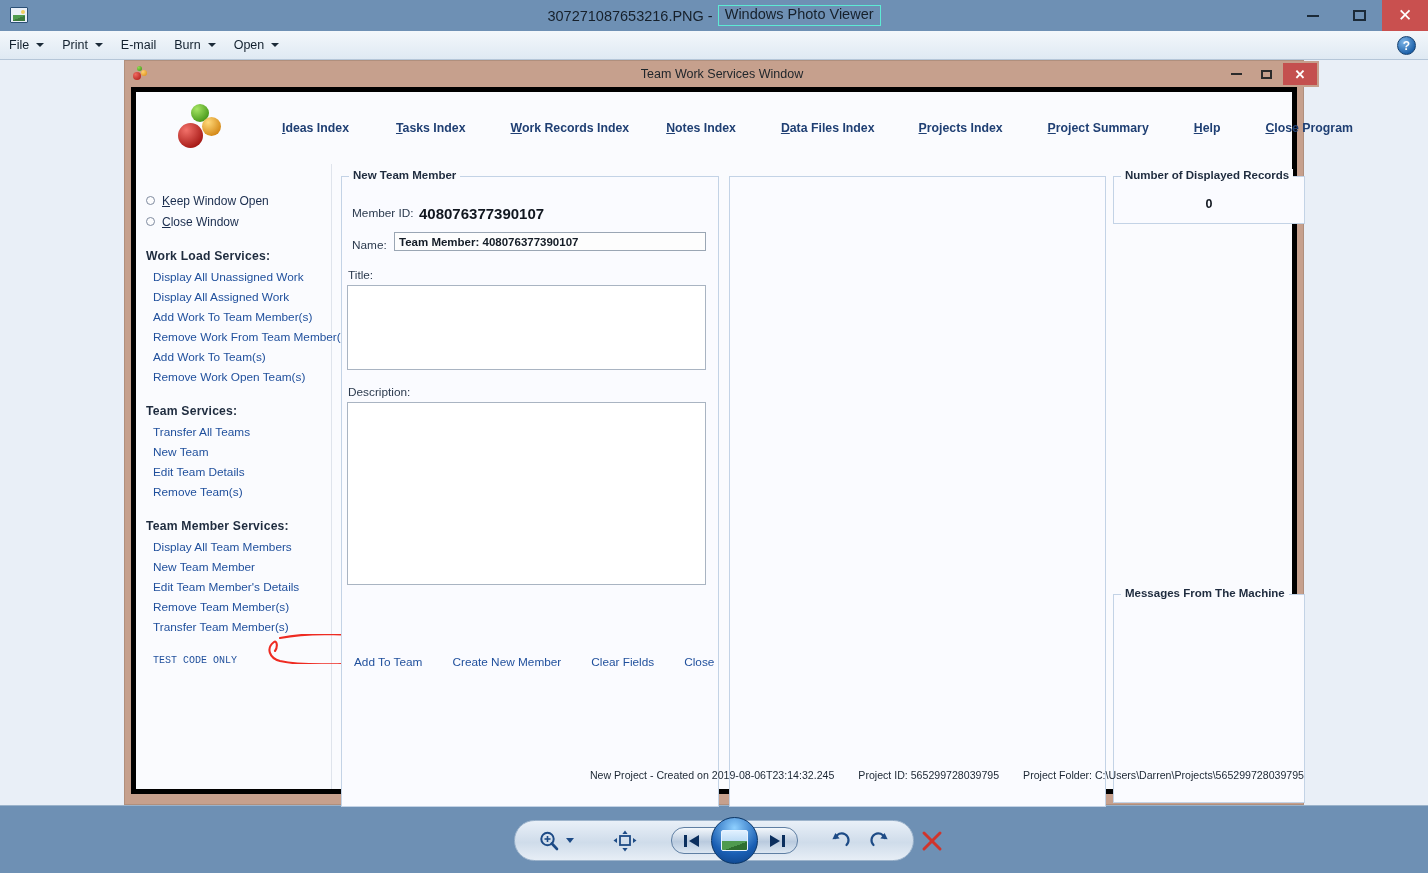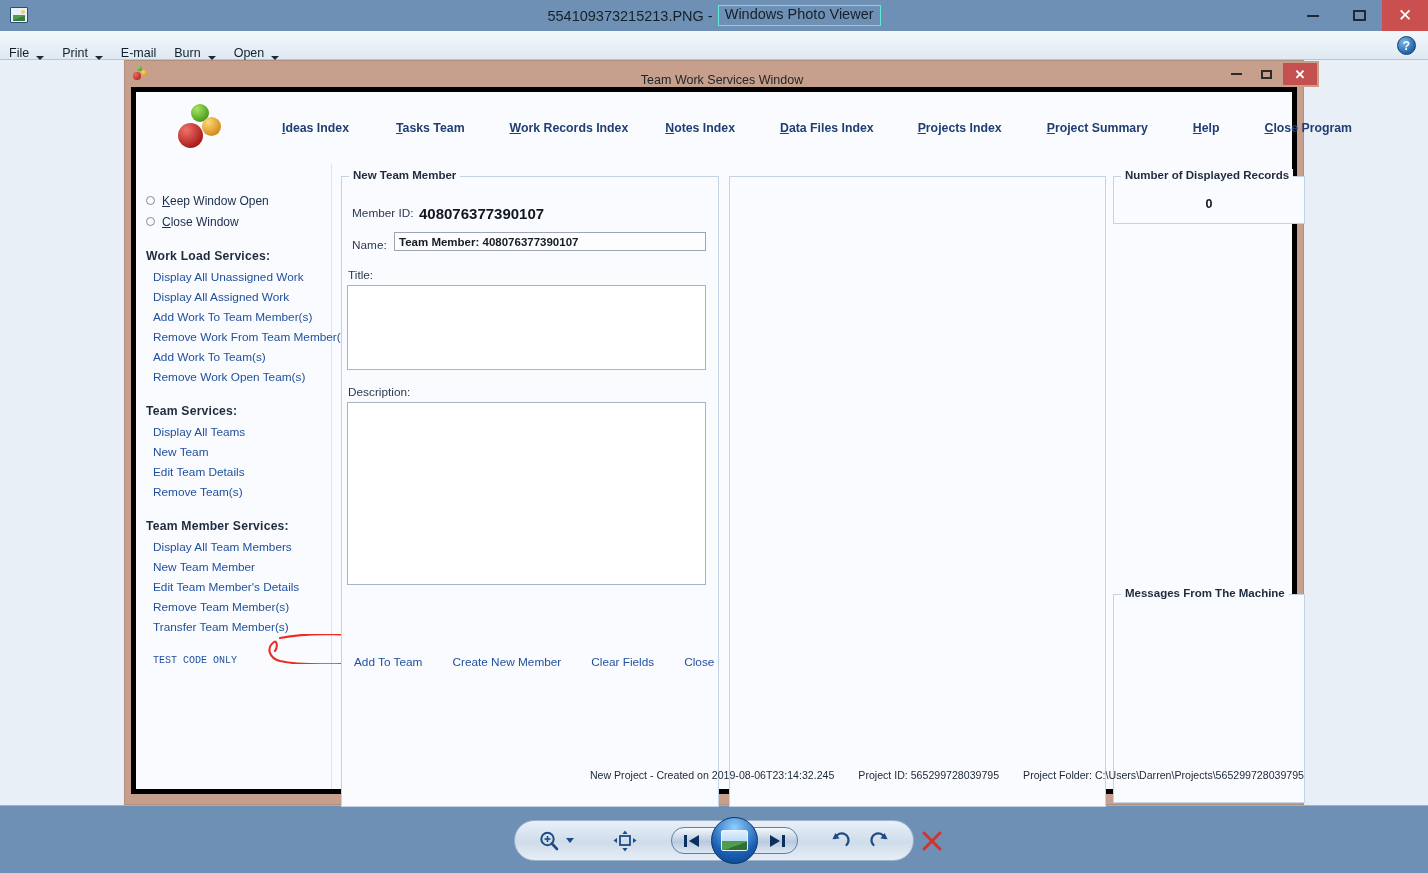--- a/index.html
+++ b/index.html
@@ -62,21 +62,21 @@
   #close-glyph { color: #ffffff; font-size: 17px; line-height: 1; }
 
   
   #viewer-menubar {
     position: absolute; left: 0; top: 31px; width: 1428px; height: 29px;
     background: linear-gradient(#f3f7fb, #dfe9f3);
     border-bottom: 1px solid #b5c6d8;
     display: flex; align-items: center;
   }
   .menu-item {
-    display: flex; align-items: flex-end; height: 29px;
+    display: flex; align-items: center; height: 29px;
     padding: 0 9px; font-size: 12.5px; color: #12202e; cursor: default;
   }
   .menu-caret {
     margin-left: 7px; width: 0; height: 0;
     border-left: 4px solid transparent; border-right: 4px solid transparent;
     border-top: 4px solid #1b2a38;
   }
   #help-button {
     position: absolute; right: 12px; top: 5px;
     width: 19px; height: 19px; border-radius: 50%;
@@ -96,21 +96,21 @@
   
   #app-window {
     position: absolute; left: 124px; top: 60px;
     width: 1180px; height: 745px;
     background: #c6a08d;
     border: 1px solid #b08f7d;
   }
   #app-titlebar {
     position: absolute; left: 0; top: 0; width: 1194px; height: 26px;
     background: #c6a08d;
-    display: flex; align-items: flex-end; justify-content: center;
+    display: flex; align-items: center; justify-content: center;
   }
   #app-titlebar-text { font-size: 12.5px; color: #20262b; }
   #app-titlebar-icon {
     position: absolute; left: 7px; top: 5px; width: 16px; height: 16px;
   }
   .tb-dot { position: absolute; border-radius: 50%; }
   #tb-dot-green  { left: 5px; top: 0px;  width: 5px; height: 5px;
                    background: radial-gradient(circle at 32% 30%, #8fdc50, #3e8c17); }
   #tb-dot-orange { left: 9px; top: 4px;  width: 6px; height: 6px;
                    background: radial-gradient(circle at 32% 30%, #ffd070, #d88a12); }
@@ -306,21 +306,21 @@
   #tool-delete { margin-left: 14px; }
 </style>
 </head>
 <body>
 
 <div id="viewer-window">
 
   <div id="viewer-titlebar">
     <div id="viewer-app-icon"></div>
     <div id="viewer-title-wrap">
-      <span id="viewer-title-doc">554109373215213.PNG</span>
+      <span id="viewer-title-doc">307271087653216.PNG</span>
       <span id="viewer-title-sep">-</span>
       <span id="viewer-title-app">Windows Photo Viewer</span>
     </div>
     <div class="wincontrol" id="btn-minimize">
       <span class="wc-glyph" id="mini-glyph"></span>
     </div>
     <div class="wincontrol" id="btn-maximize">
       <span class="wc-glyph" id="maxi-glyph"></span>
     </div>
     <div class="wincontrol" id="btn-close">
@@ -378,21 +378,21 @@
     <div id="app-body">
 
       <div id="app-logo">
         <span class="logo-ball" id="logo-green"></span>
         <span class="logo-ball" id="logo-orange"></span>
         <span class="logo-ball" id="logo-red"></span>
       </div>
 
       <div id="app-nav">
         <div class="nav-item" style="margin-left:36px"><span class="acc">I</span><span>deas Index</span></div>
-        <div class="nav-item" style="margin-left:47px"><span class="acc">T</span><span>asks Team</span></div>
+        <div class="nav-item" style="margin-left:47px"><span class="acc">T</span><span>asks Index</span></div>
         <div class="nav-item" style="margin-left:45px"><span class="acc">W</span><span>ork Records Index</span></div>
         <div class="nav-item" style="margin-left:37px"><span class="acc">N</span><span>otes Index</span></div>
         <div class="nav-item" style="margin-left:45px"><span class="acc">D</span><span>ata Files Index</span></div>
         <div class="nav-item" style="margin-left:44px"><span class="acc">P</span><span>rojects Index</span></div>
         <div class="nav-item" style="margin-left:45px"><span class="acc">P</span><span>roject Summary</span></div>
         <div class="nav-item" style="margin-left:45px"><span class="acc">H</span><span>elp</span></div>
         <div class="nav-item" style="margin-left:45px"><span class="acc">C</span><span>lose Program</span></div>
       </div>
 
       <div id="sidebar">
@@ -410,21 +410,21 @@
 
         <div class="side-group-title">Work Load Services:</div>
         <div class="side-link">Display All Unassigned Work</div>
         <div class="side-link">Display All Assigned Work</div>
         <div class="side-link">Add Work To Team Member(s)</div>
         <div class="side-link">Remove Work From Team Member(s)</div>
         <div class="side-link">Add Work To Team(s)</div>
         <div class="side-link">Remove Work Open Team(s)</div>
 
         <div class="side-group-title">Team Services:</div>
-        <div class="side-link">Display All Teams</div>
+        <div class="side-link">Transfer All Teams</div>
         <div class="side-link">New Team</div>
         <div class="side-link">Edit Team Details</div>
         <div class="side-link">Remove Team(s)</div>
 
         <div class="side-group-title">Team Member Services:</div>
         <div class="side-link">Display All Team Members</div>
         <div class="side-link">New Team Member</div>
         <div class="side-link">Edit Team Member's Details</div>
         <div class="side-link">Remove Team Member(s)</div>
         <div class="side-link">Transfer Team Member(s)</div>

